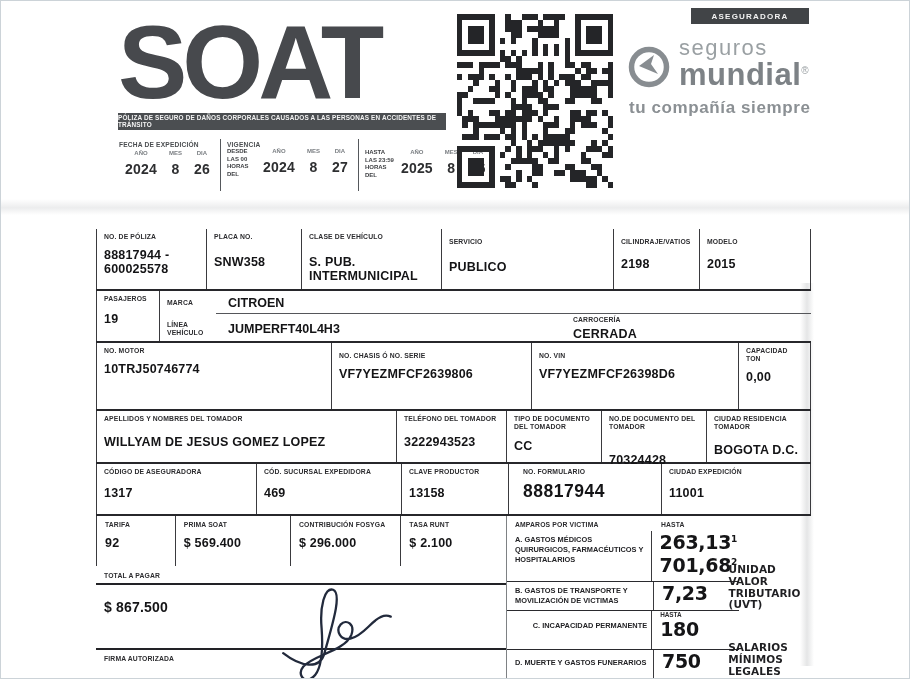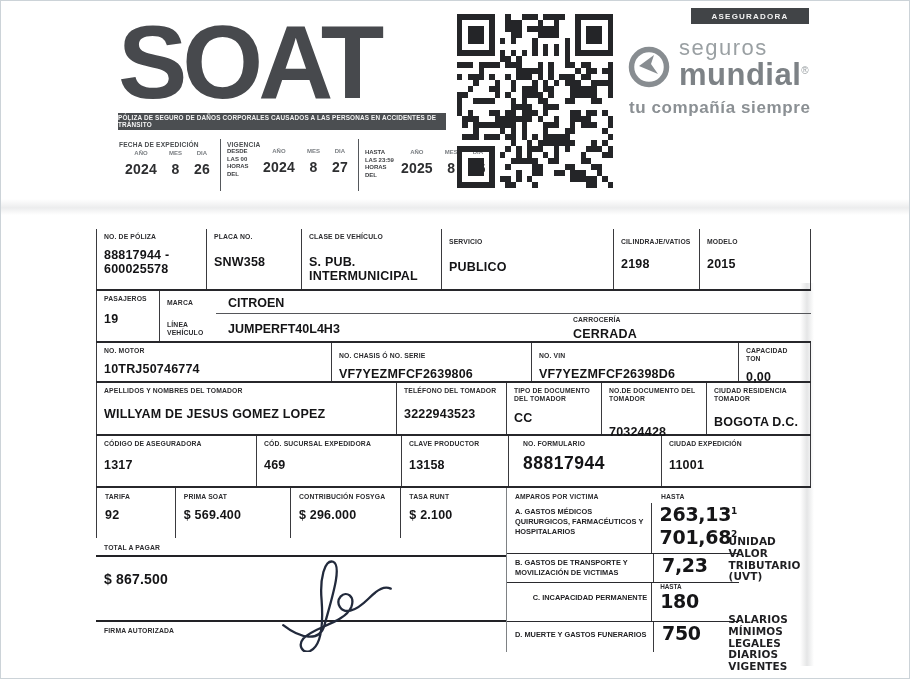--- a/index.html
+++ b/index.html
@@ -614,21 +614,21 @@
           <div class="subval">JUMPERFT40L4H3</div>
         </div>
       </div>
       <div class="cell" style="width:245px; border-left:none; padding-top:0;">
         <div class="lbl" style="margin-top:25px;">CARROCERÍA</div>
         <div class="val" style="margin-top:3px;">CERRADA</div>
       </div>
       <div class="hairline" style="left:120px; top:22px; width:595px;"></div>
     </div>
 
-    <div class="frow" style="height:40px;">
+    <div class="frow" style="height:68px;">
       <div class="cell" style="width:235px;">
         <div class="lbl">No. MOTOR</div>
         <div class="val">10TRJ50746774</div>
       </div>
       <div class="cell" style="width:200px;">
         <div class="lbl" style="margin-top:5px;">No. CHASIS ó No. SERIE</div>
         <div class="val">VF7YEZMFCF2639806</div>
       </div>
       <div class="cell" style="width:207px;">
         <div class="lbl" style="margin-top:5px;">No. VIN</div>

